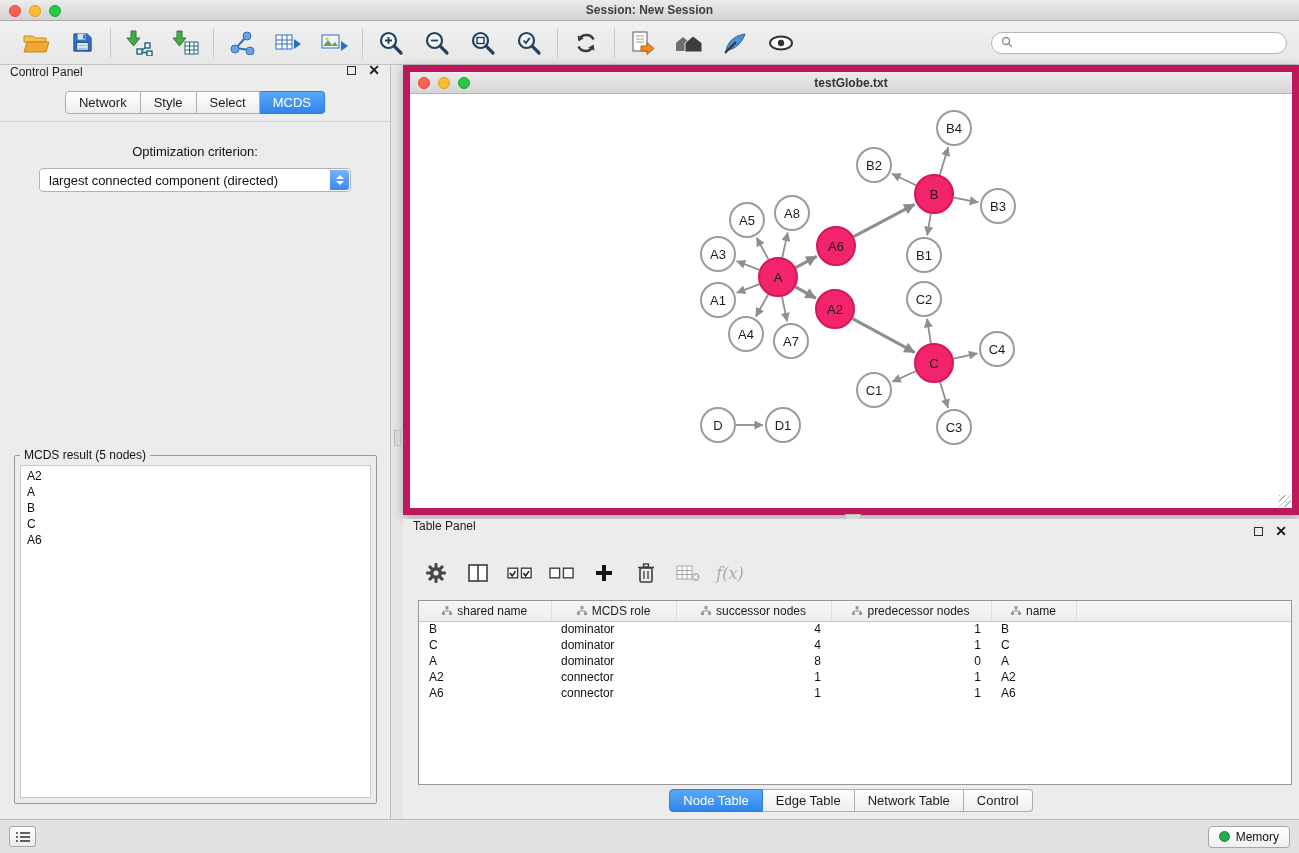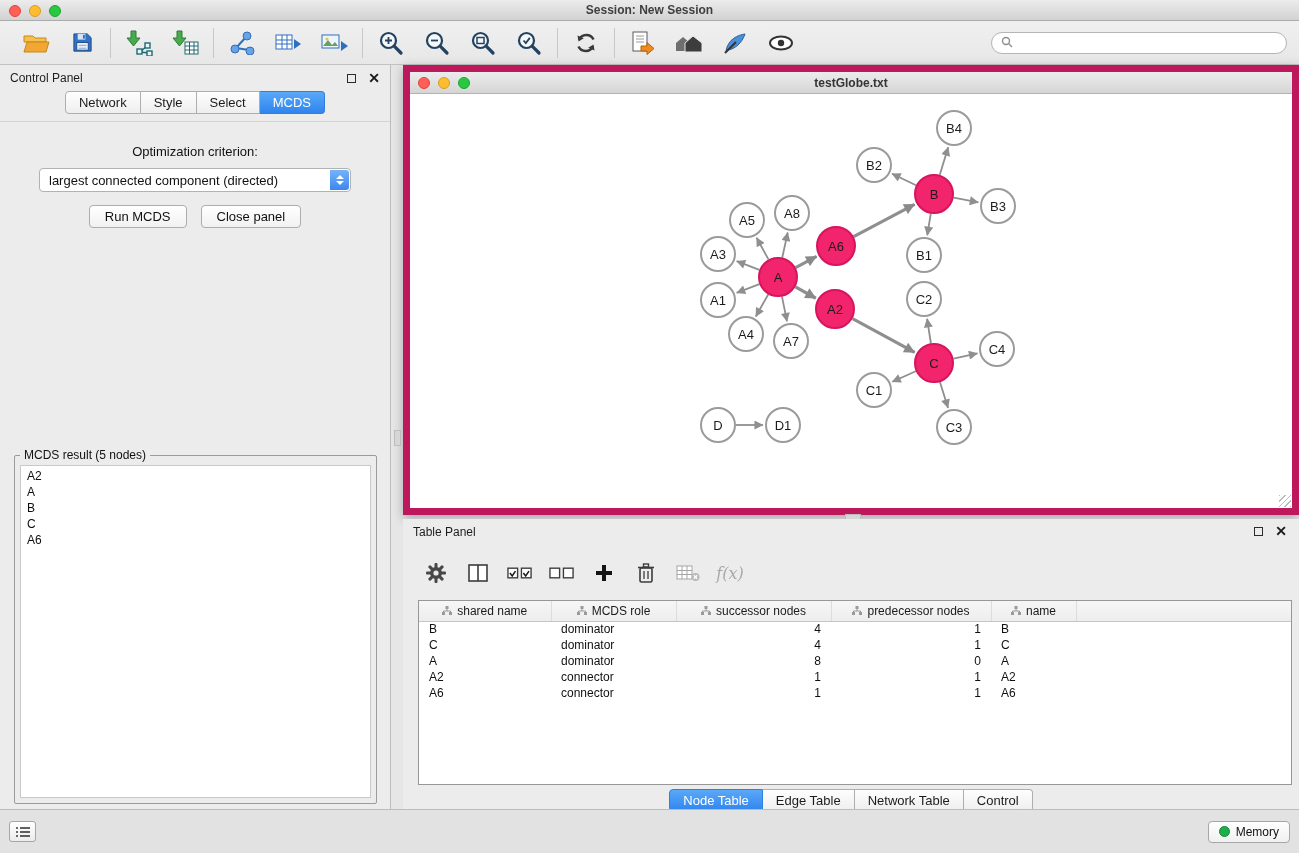--- a/index.html
+++ b/index.html
@@ -23,21 +23,21 @@
   .tgroup { display:flex; align-items:center; gap:16px; padding:0 13px; }
   .tsep { width:1px; height:30px; background:#c8c8c8; }
   .ticon { width:30px; height:28px; display:flex; align-items:center; justify-content:center; cursor:pointer; }
   .search { margin-left:auto; margin-right:4px; width:296px; height:22px; border:1px solid #b5b5b5;
     border-radius:12px; background:#fff; display:flex; align-items:center; padding:0 9px; gap:6px; }
   .search input { border:none; outline:none; flex:1; font-size:12px; background:transparent; font-family:inherit; }
 
   
   .control-panel { position:absolute; top:65px; left:0; width:391px; bottom:33px;
     background:#ececec; border-right:1px solid #bcbcbc; }
-  .panel-header { height:26px; display:flex; align-items:center; padding:0 10px; font-size:12px; color:#1d1d1d; }
+  .panel-header { height:26px; display:flex; align-items:flex-start; padding:0 10px; font-size:12px; color:#1d1d1d; }
   .panel-wctrl { margin-left:auto; display:flex; gap:12px; align-items:center; }
   .float-glyph { width:9px; height:9px; border:1.5px solid #2c2c2c; display:inline-block; cursor:pointer; }
   .close-glyph { font-size:14px; font-weight:bold; color:#1a1a1a; line-height:10px; cursor:pointer; }
   .cp-tabs { display:flex; justify-content:center; padding-bottom:7px; border-bottom:1px solid #d3d3d3; }
   .seg { font-size:13px; padding:3px 13px; background:linear-gradient(#fefefe,#eeeeee);
     border:1px solid #aeaeae; border-left:none; color:#1c1c1c; cursor:pointer; }
   .seg:first-child { border-left:1px solid #aeaeae; border-radius:4px 0 0 4px; }
   .seg:last-child { border-radius:0 4px 4px 0; }
   .seg.selected { background:linear-gradient(#5aa8f8,#2f85ee); color:#fff; border-color:#2f7fdd; }
   .opt-label { text-align:center; font-size:13px; color:#101010; margin-top:22px; }
@@ -79,21 +79,21 @@
     background:#fff; border:1px solid #979797; overflow:hidden; }
   table { border-collapse:collapse; width:100%; table-layout:fixed; font-size:12px; }
   thead th { background:linear-gradient(#f6f6f6,#ededed); border-bottom:1px solid #c6c6c6; border-right:1px solid #dcdcdc;
     font-weight:normal; height:20px; color:#1b1b1b; white-space:nowrap; overflow:hidden; }
   thead th .hwrap { display:flex; align-items:center; justify-content:center; gap:5px; }
   tbody td { height:16px; padding:0 10px; color:#101010; white-space:nowrap; overflow:hidden; }
   .tp-tabs { position:absolute; bottom:8px; left:0; right:0; display:flex; justify-content:center; }
   .tp-wctrl { position:absolute; top:7px; right:12px; display:flex; gap:12px; align-items:center; }
 
   
-  .statusbar { position:absolute; left:0; right:0; bottom:0; height:44px; background:#e2e2e2;
+  .statusbar { position:absolute; left:0; right:0; bottom:0; height:34px; background:#e2e2e2;
     border-top:1px solid #bcbcbc; display:flex; align-items:center; padding:0 9px; }
   .list-btn { width:27px; height:21px; border:1px solid #a6a6a6; border-radius:3px;
     background:linear-gradient(#fff,#ececec); display:flex; align-items:center; justify-content:center; cursor:pointer; }
   .memory-btn { margin-left:auto; height:22px; border:1px solid #a6a6a6; border-radius:4px;
     background:linear-gradient(#ffffff,#f0f0f0); display:flex; align-items:center; gap:6px;
     padding:0 10px; font-size:12px; color:#111; cursor:pointer; }
   .mem-dot { width:11px; height:11px; border-radius:50%; background:#1fae4a; border:1px solid #158a37; }
 
   .grip-v { position:absolute; left:394px; top:430px; width:7px; height:16px; background:#d6d6d6; border:1px solid #bdbdbd; }
   .grip-h { position:absolute; left:845px; top:514px; width:16px; height:6px; background:#d6d6d6; border:1px solid #bdbdbd; }
@@ -288,24 +288,20 @@
       <div class="seg selected">MCDS</div>
     </div>
 
   <div class="opt-label">Optimization criterion:</div>
   <div class="dropdown">
     <span>largest connected component (directed)</span>
     <span class="dd-btn">
         <span class="tri-up"></span>
         <span class="tri-dn"></span>
       </span>
-  </div>
-  <div class="btn-row">
-    <button class="btn">Run MCDS</button>
-    <button class="btn">Close panel</button>
   </div>
 
   <div class="result-box">
     <div class="result-legend">MCDS result (5 nodes)</div>
     <div class="result-list">
         <div class="result-item">A2</div>
         <div class="result-item">A</div>
         <div class="result-item">B</div>
         <div class="result-item">C</div>
         <div class="result-item">A6</div>

